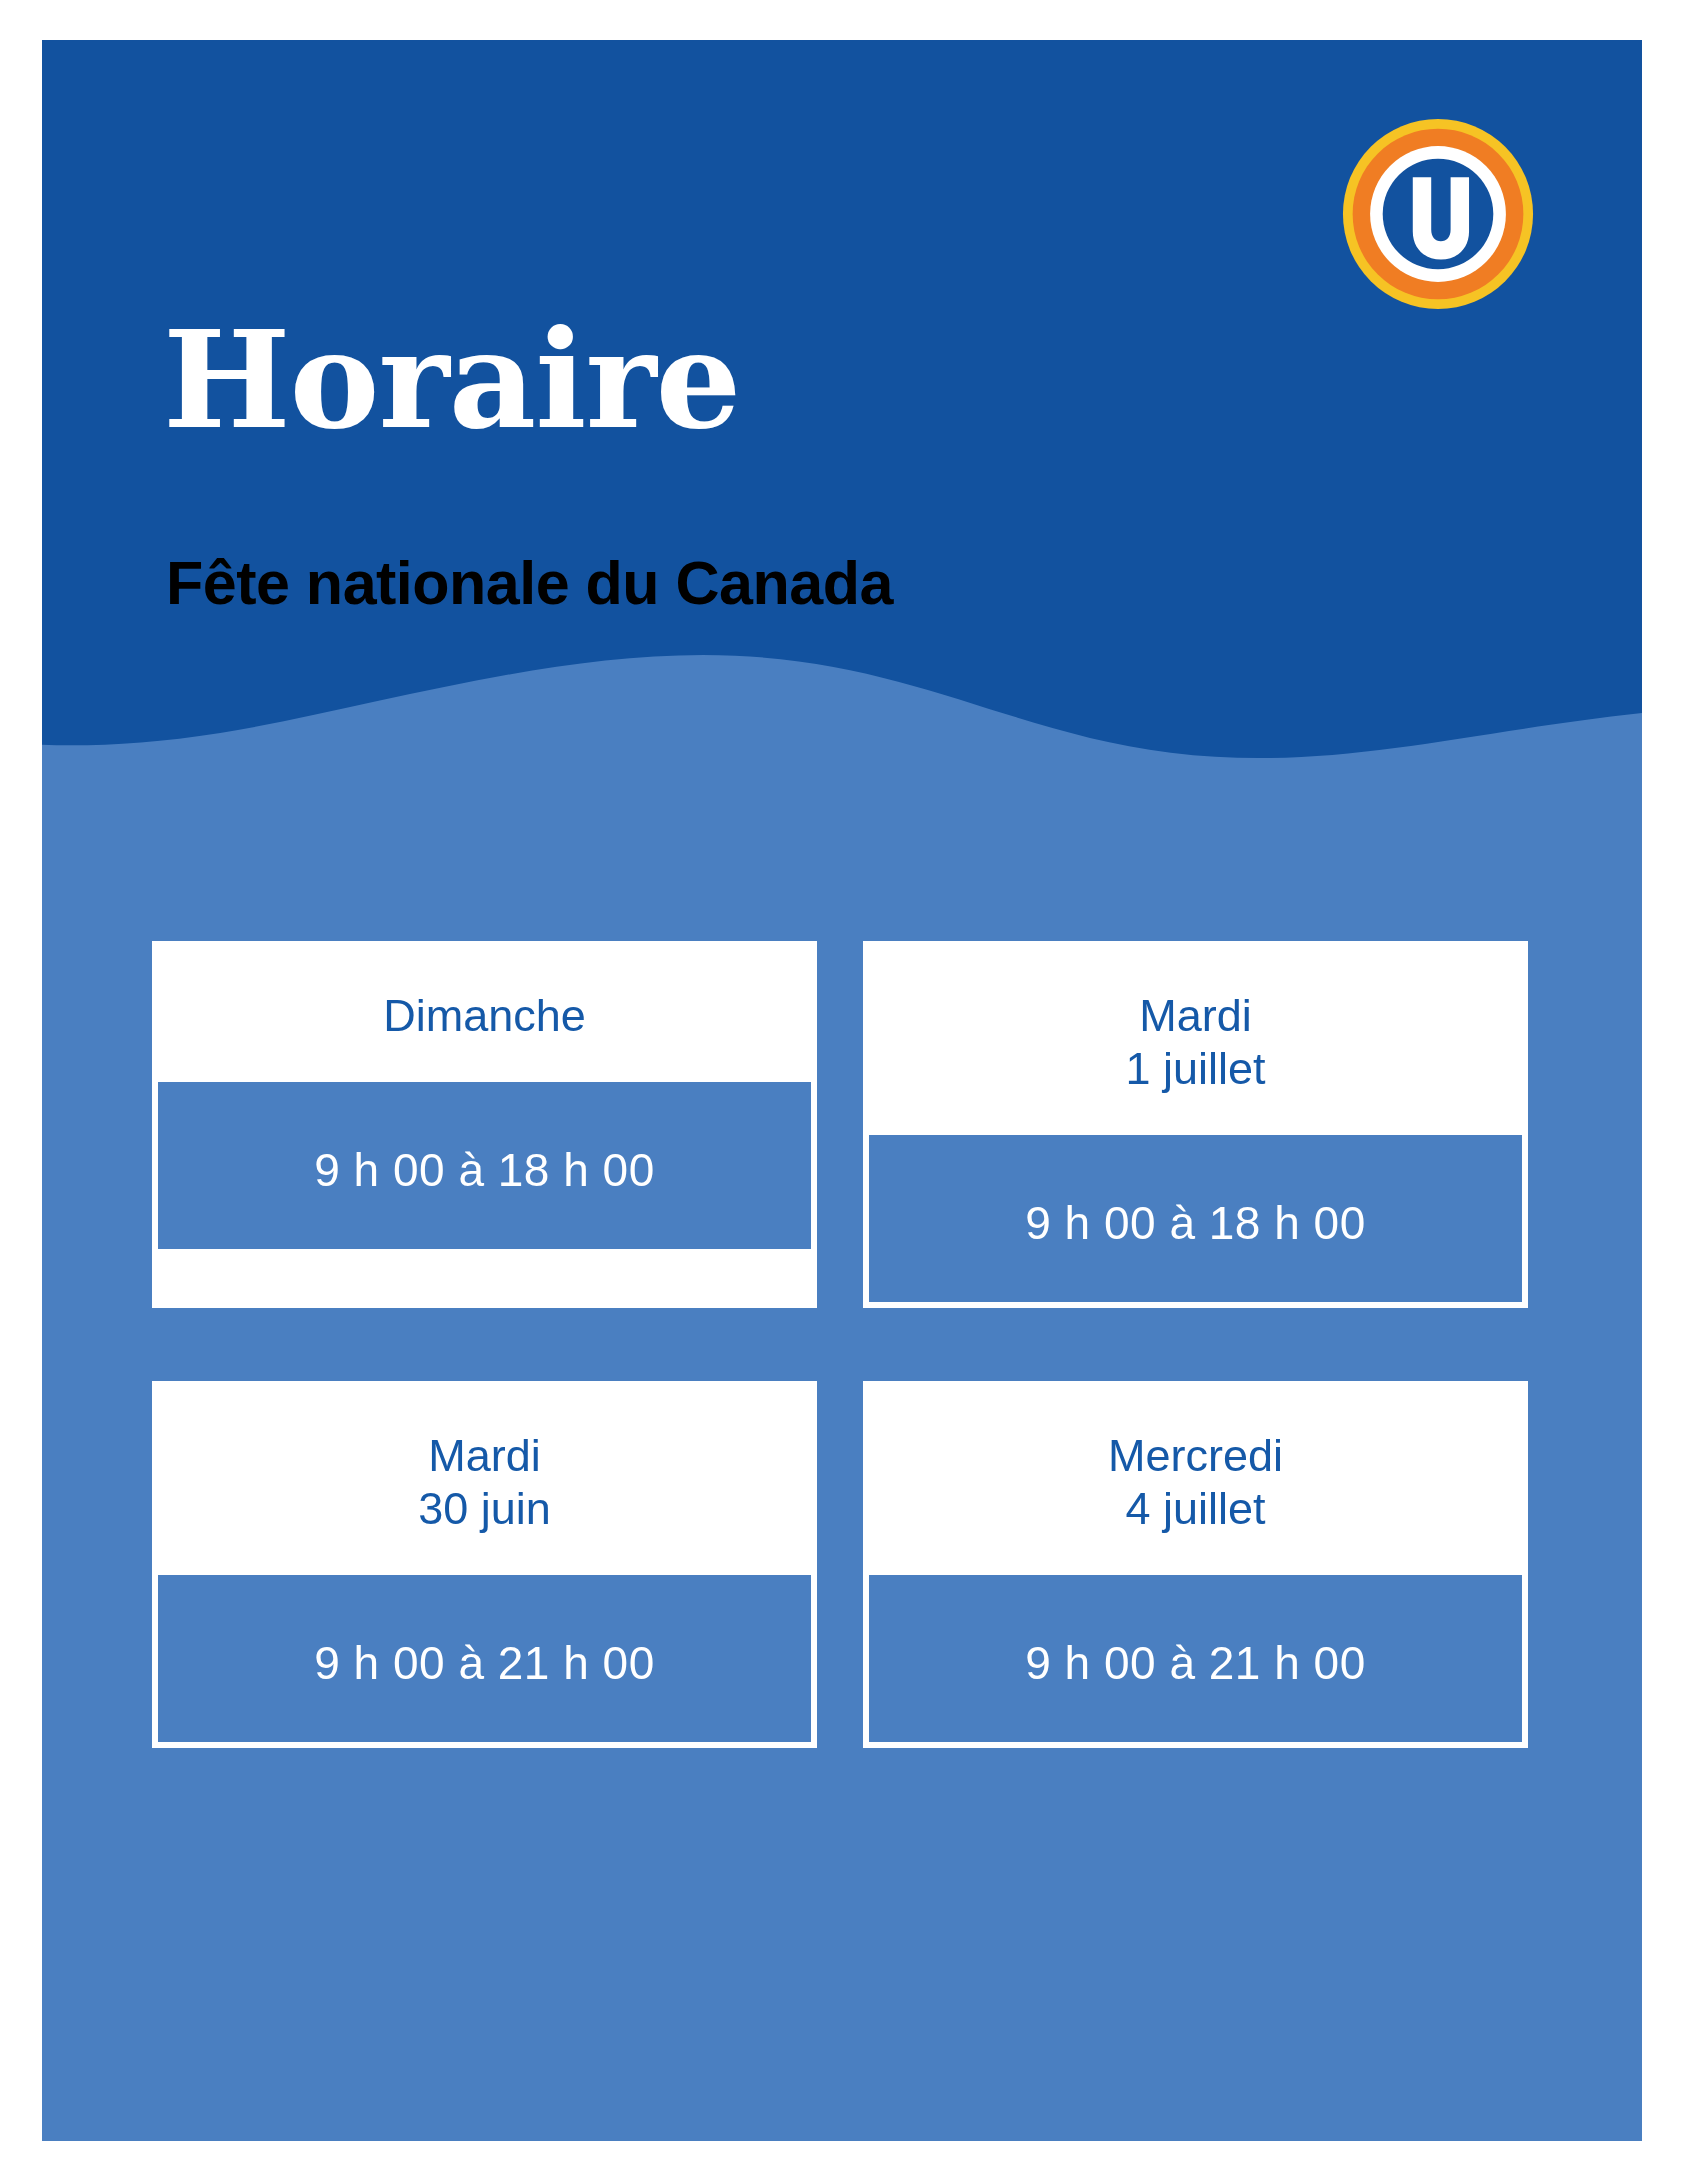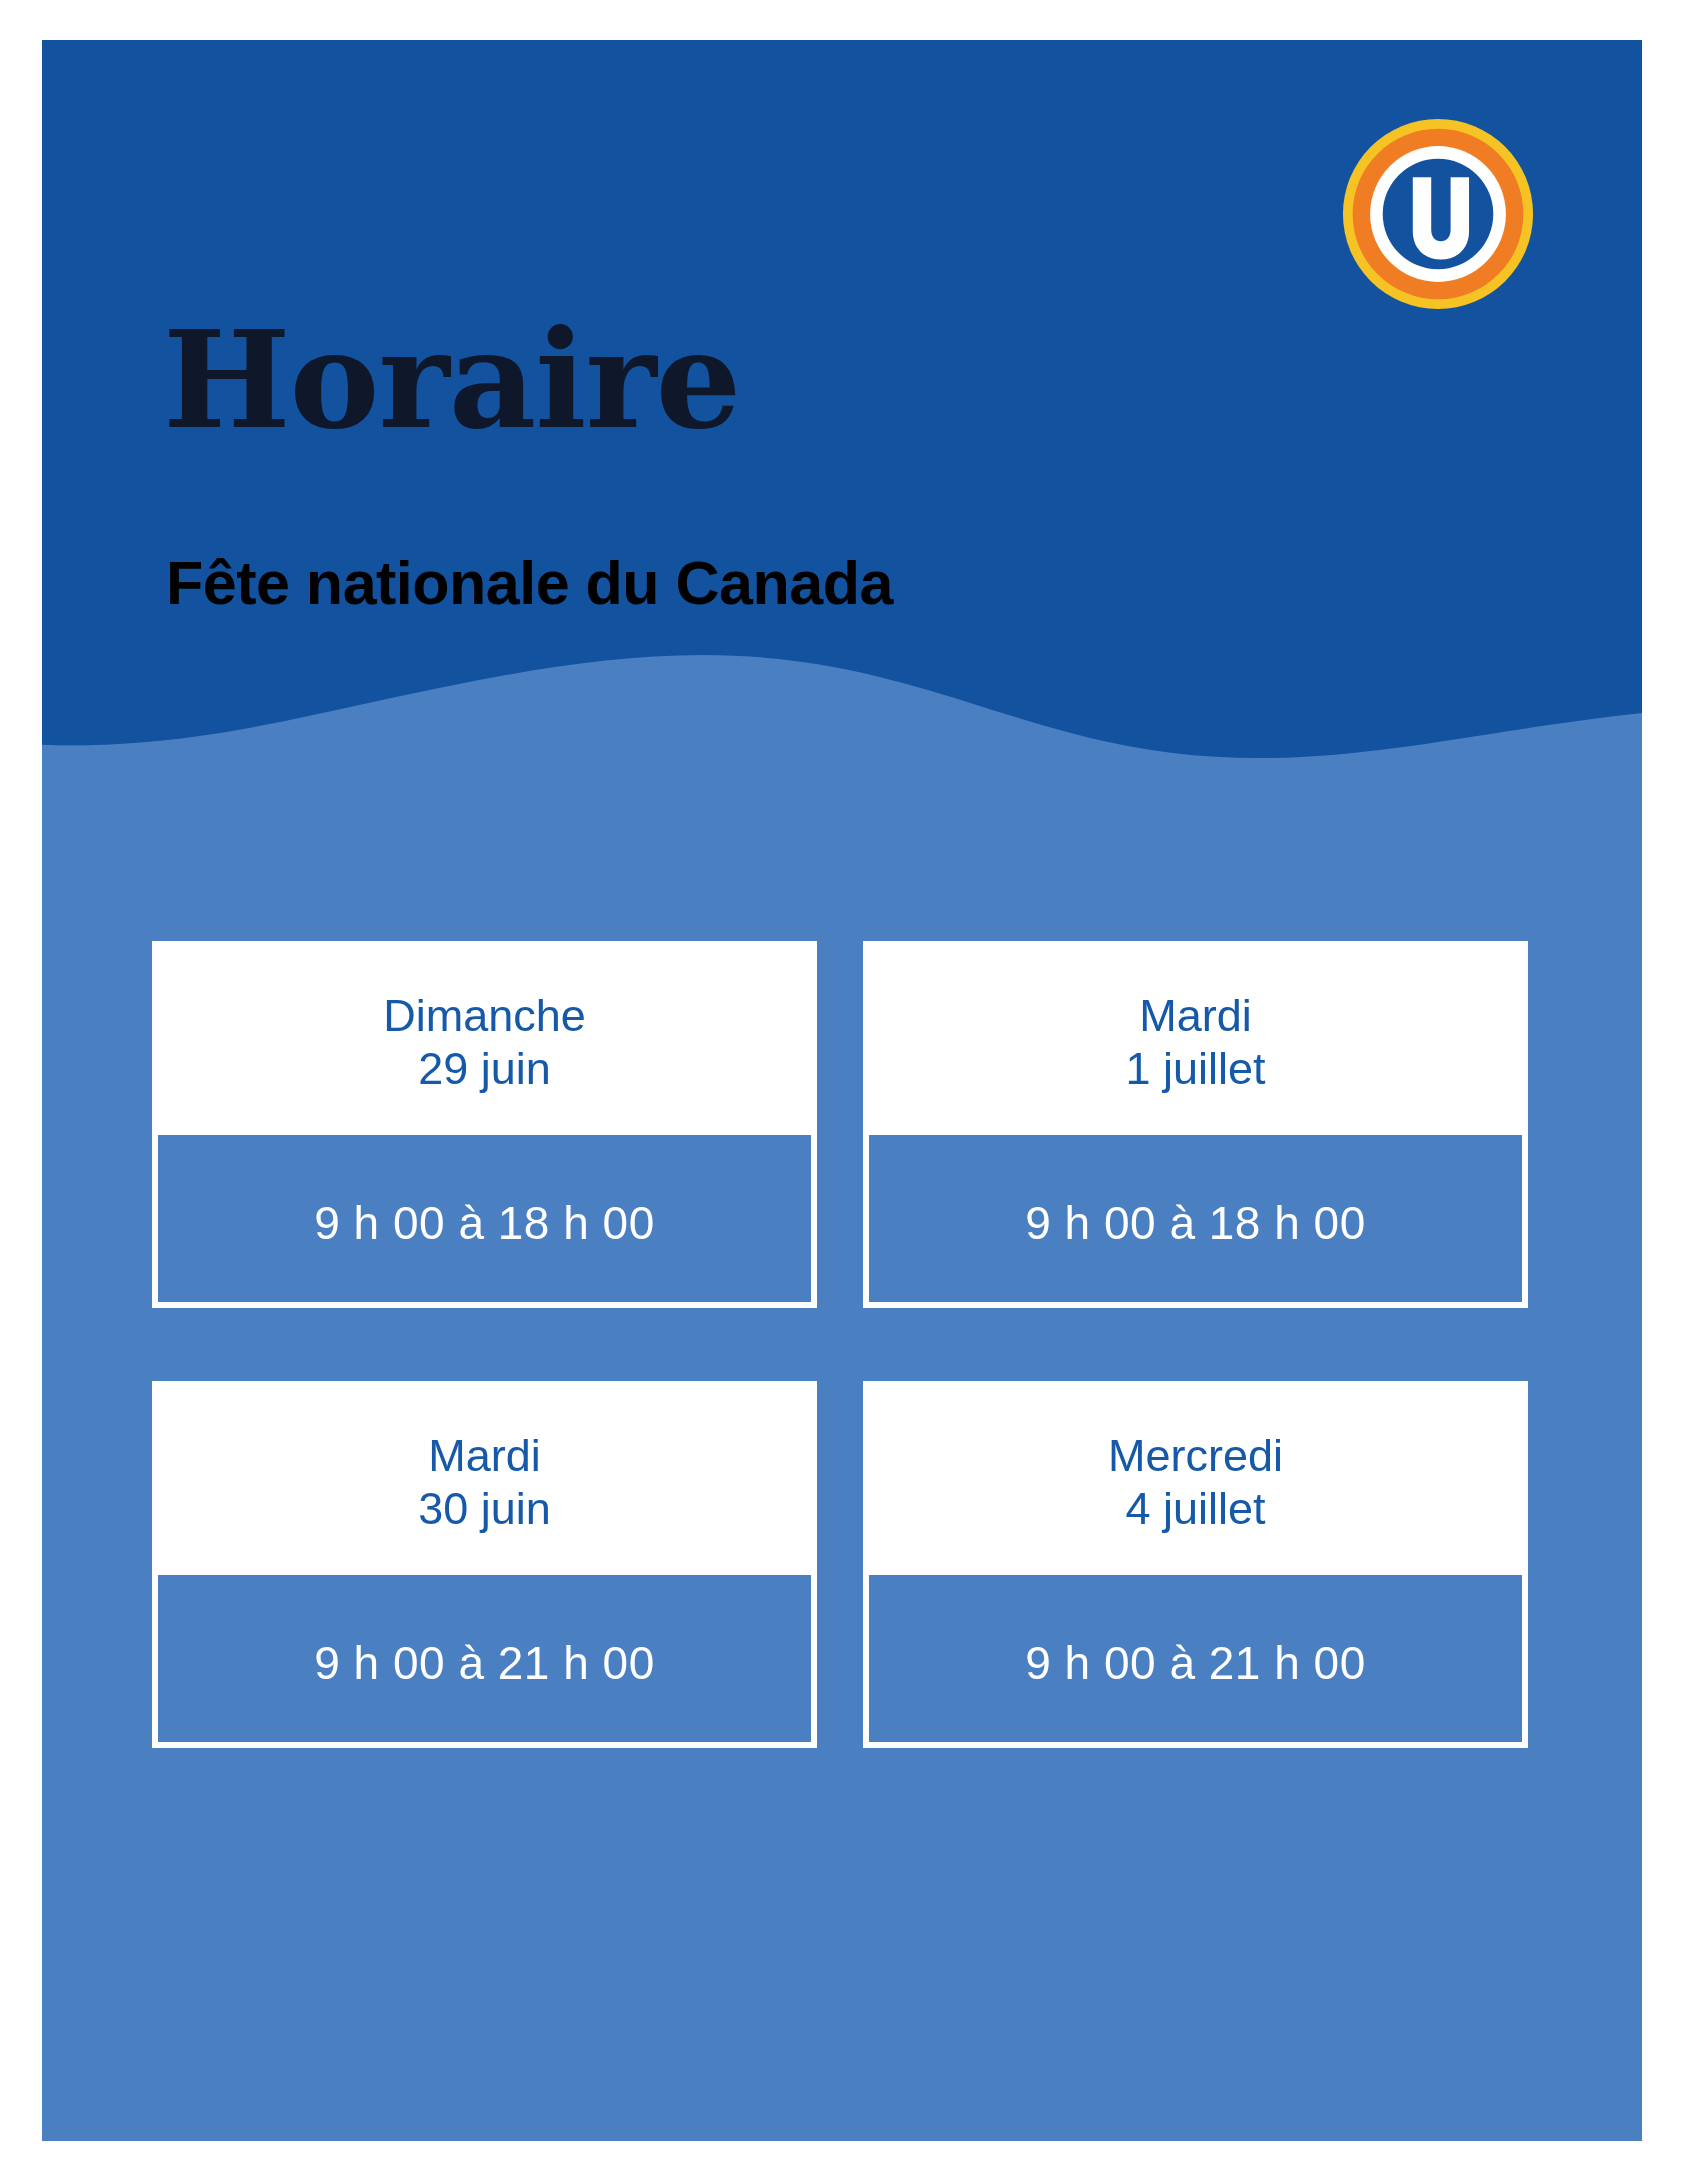--- a/index.html
+++ b/index.html
@@ -46,21 +46,21 @@
   }
 
   .title {
     position: absolute;
     left: 121px;
     top: 272px;
     font-family: "DejaVu Serif", "Liberation Serif", serif;
     font-weight: 700;
     font-size: 135px;
     line-height: 1;
-    color: #0f172a;
+    color: #ffffff;
     letter-spacing: -1px;
   }
   .subtitle {
     position: absolute;
     left: 124px;
     top: 513px;
     font-family: "Liberation Sans", sans-serif;
     font-weight: 700;
     font-size: 61px;
     line-height: 1;
@@ -140,21 +140,20 @@
 
     <div class="title">Horaire</div>
     <div class="subtitle">Fête nationale du Canada</div>
   </div>
 
   <div class="grid">
 
     <div class="card">
       <div class="card-day">
         <span class="day-name">Dimanche</span>
-        <span class="day-date">29 juin</span>
       </div>
       <div class="card-hours">9 h 00 à 18 h 00</div>
     </div>
 
     <div class="card">
       <div class="card-day">
         <span class="day-name">Mardi</span>
         <span class="day-date">1 juillet</span>
       </div>
       <div class="card-hours">9 h 00 à 18 h 00</div>

